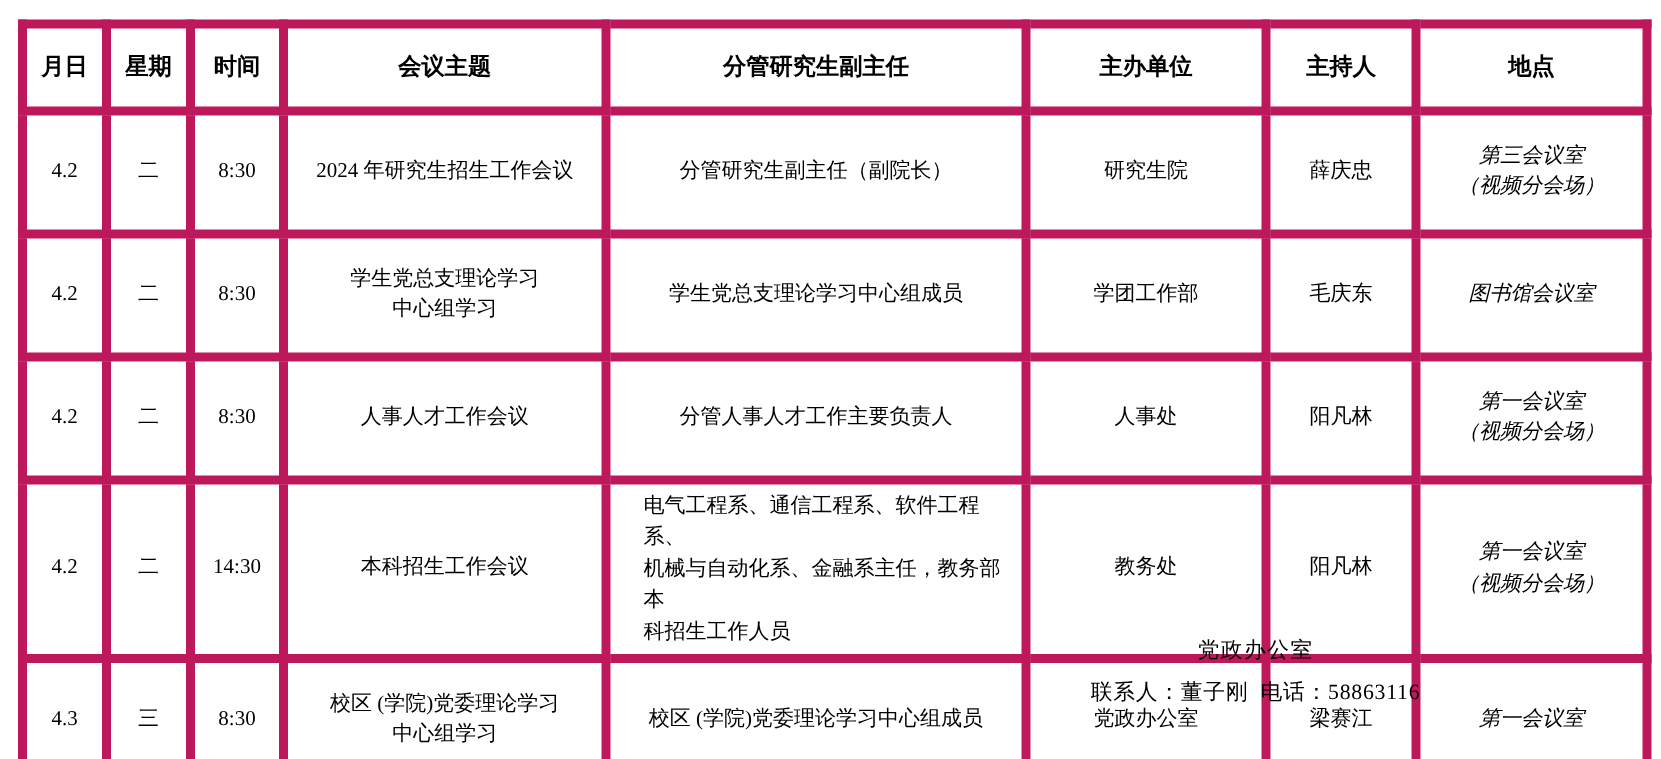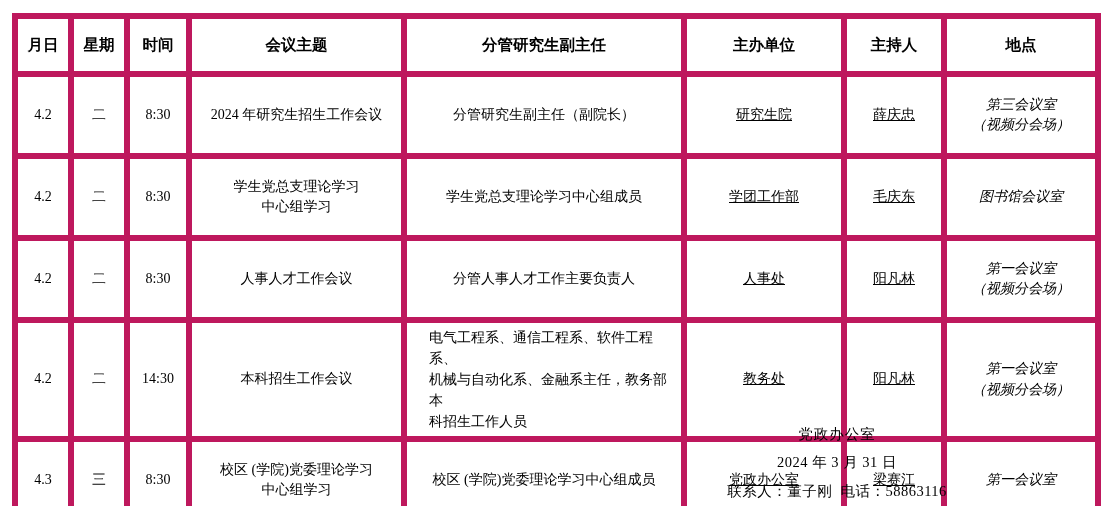--- a/index.html
+++ b/index.html
@@ -56,21 +56,21 @@
   .col-place  { width: 154px; }
 
   td.cell-date, td.cell-week, td.cell-time { font-size: 13.5px; }
   td.cell-topic { font-size: 14px; }
   td.cell-people { font-size: 14px; }
   td.cell-people.multiline {
     text-align: left;
     padding-left: 22px;
     line-height: 1.5;
   }
-  td.cell-org, td.cell-host { font-size: 14px; text-decoration: underline; }
+  td.cell-org, td.cell-host { font-size: 14px; }
   td.cell-place { font-size: 14px; line-height: 1.5; font-style: italic; }
 
   .footer {
     position: absolute;
     right: 60px;
     top: 420px;
     text-align: center;
     width: 420px;
   }
   .footer div {
@@ -159,17 +159,16 @@
         <td class="cell-people">校区 (学院)党委理论学习中心组成员</td>
         <td class="cell-org">党政办公室</td>
         <td class="cell-host">梁赛江</td>
         <td class="cell-place">第一会议室</td>
       </tr>
     </tbody>
   </table>
 
   <div class="footer">
     <div class="line-office">党政办公室</div>
-    <div class="line-date">2024 年 3 月 31 日</div>
     <div class="line-contact">联系人：董子刚  电话：58863116</div>
   </div>
 
 </div>
 
 </body></html>

